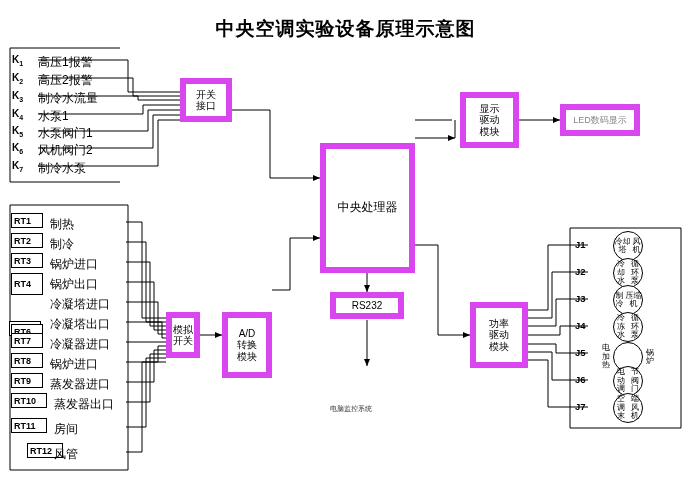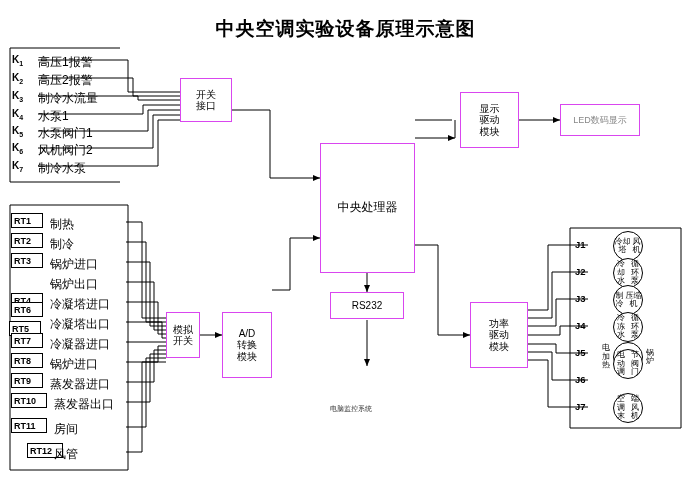--- a/index.html
+++ b/index.html
@@ -7,21 +7,21 @@
     width:691px;height:492px;background:#ffffff;
     font-family:"Liberation Sans","DejaVu Sans",sans-serif;
     color:#000;overflow:hidden;position:relative;
   }
   #root{position:absolute;left:0;top:0;width:691px;height:492px;}
   .title{
     position:absolute;left:0;top:16px;width:691px;text-align:center;
     font-size:19px;font-weight:bold;letter-spacing:1px;
   }
   .box{
-    position:absolute;border:1px solid #d946ef;background:#fff;
+    position:absolute;border:6px solid #d946ef;background:#fff;
     display:flex;align-items:center;justify-content:center;
     text-align:center;font-size:10px;line-height:1.15;box-sizing:border-box;
   }
   .tagbox{
     position:absolute;border:1px solid #000;background:#fff;box-sizing:border-box;
     font-size:9px;display:flex;align-items:center;padding-left:2px;
     font-weight:bold;
   }
   .lbl{
     position:absolute;font-size:12px;white-space:nowrap;
@@ -129,27 +129,27 @@
 
   <div class="tagbox" style="left:11px;top:213px;width:32px;height:15px;">RT1</div>
   <div class="lbl" style="left:50px;top:216px;">制热</div>
 
   <div class="tagbox" style="left:11px;top:233px;width:32px;height:15px;">RT2</div>
   <div class="lbl" style="left:50px;top:236px;">制冷</div>
 
   <div class="tagbox" style="left:11px;top:253px;width:32px;height:15px;">RT3</div>
   <div class="lbl" style="left:50px;top:256px;text-align:center;">锅炉进口</div>
 
-  <div class="tagbox" style="left:11px;top:273px;width:32px;height:15px;margin-top:20px;">RT4</div>
+  <div class="tagbox" style="left:11px;top:273px;width:32px;height:22px;">RT4</div>
   <div class="lbl" style="left:50px;top:276px;">锅炉出口</div>
 
   <div class="tagbox" style="left:9px;top:293px;width:32px;height:15px;margin-top:28px;">RT5</div>
   <div class="lbl" style="left:50px;top:296px;">冷凝塔进口</div>
 
-  <div class="tagbox" style="left:11px;top:302px;width:32px;height:15px;">RT6</div>
+  <div class="tagbox" style="left:11px;top:324px;width:32px;height:15px;">RT6</div>
   <div class="lbl" style="left:50px;top:316px;">冷凝塔出口</div>
 
   <div class="tagbox" style="left:11px;top:333px;width:32px;height:15px;">RT7</div>
   <div class="lbl" style="left:50px;top:336px;">冷凝器进口</div>
 
   <div class="tagbox" style="left:11px;top:353px;width:32px;height:15px;">RT8</div>
   <div class="lbl" style="left:50px;top:356px;">锅炉进口</div>
 
   <div class="tagbox" style="left:11px;top:373px;width:32px;height:15px;">RT9</div>
   <div class="lbl" style="left:50px;top:376px;">蒸发器进口</div>
@@ -224,21 +224,21 @@
       <span>循环泵</span>
   </div>
 
   <div class="jlbl" style="left:575px;top:347px;">J5</div>
   <div class="circ" style="left:613px;top:342px;width:30px;height:30px;gap:36px;">
     <span>电加热</span>
       <span>锅炉</span>
   </div>
 
   <div class="jlbl" style="left:575px;top:374px;">J6</div>
-  <div class="circ" style="left:613px;top:349px;width:30px;height:30px;">
+  <div class="circ" style="left:613px;top:366px;width:30px;height:30px;">
     <span>电动调</span>
       <span>节阀门</span>
   </div>
 
   <div class="jlbl" style="left:575px;top:401px;">J7</div>
   <div class="circ" style="left:613px;top:393px;width:30px;height:30px;">
     <span>空调末</span>
       <span>端风机</span>
   </div>
 

